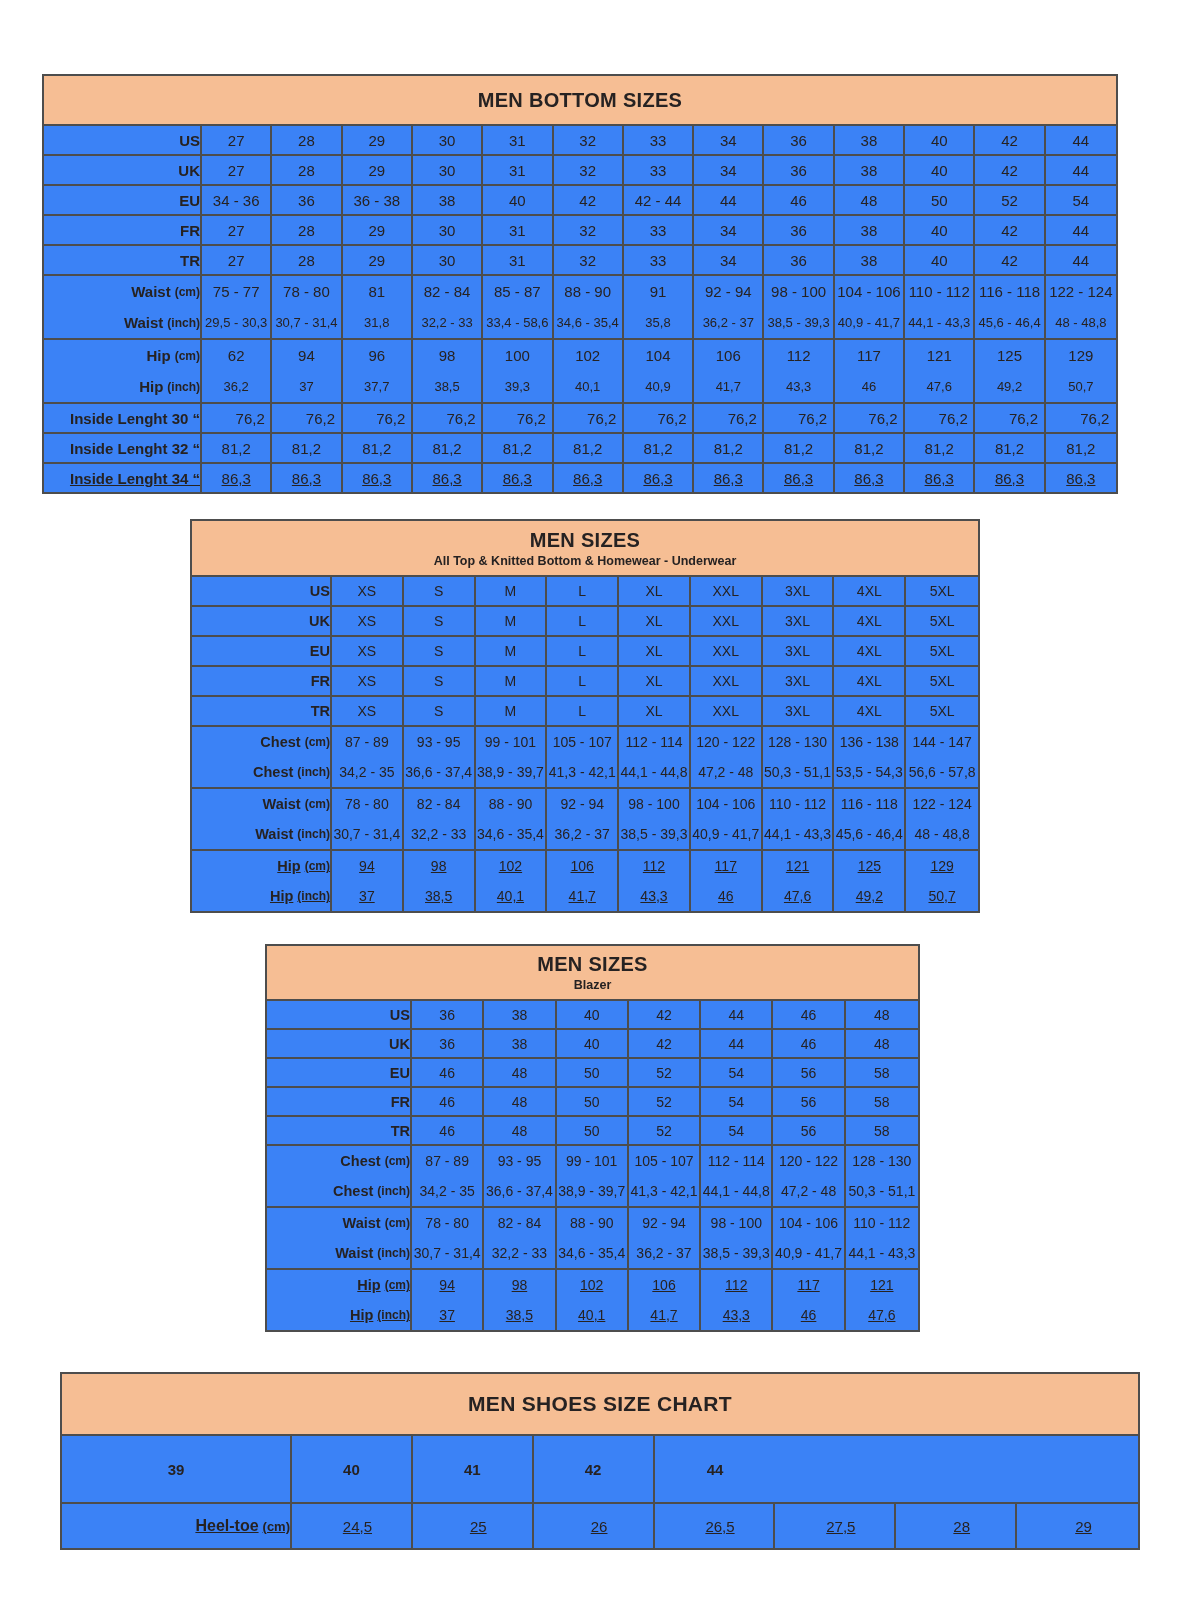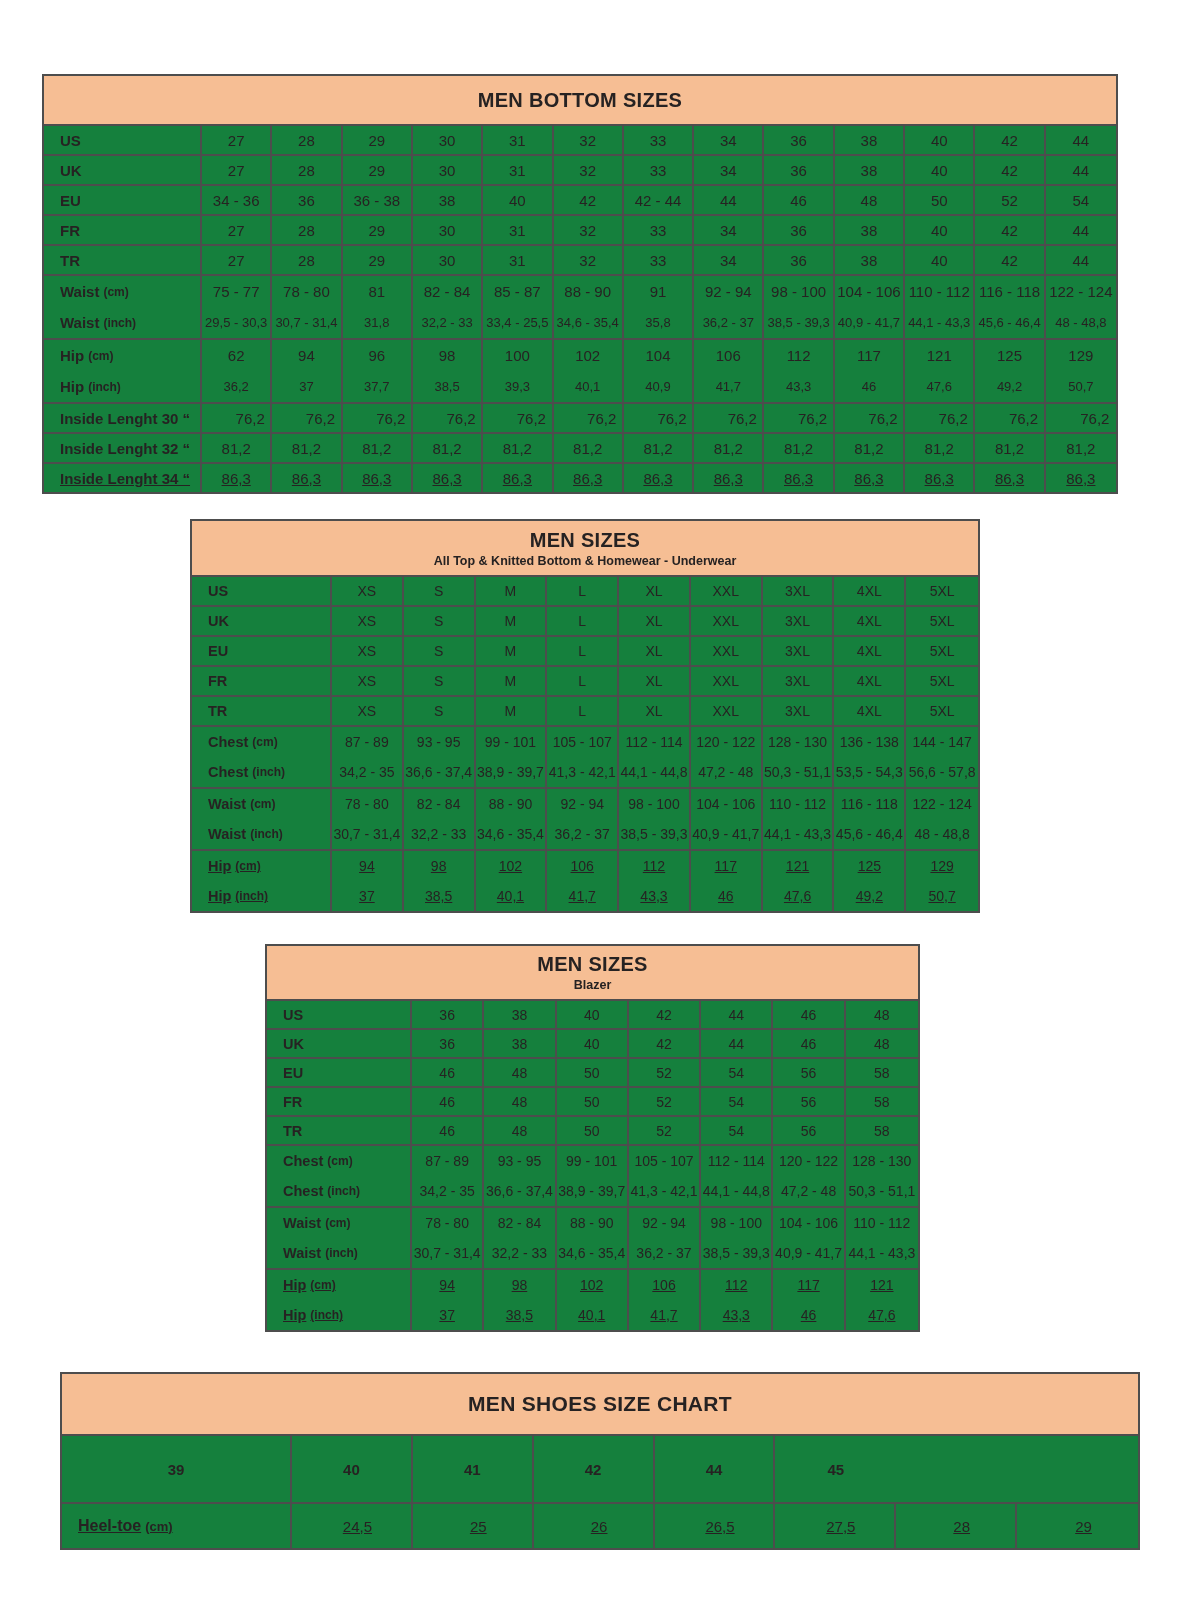--- a/index.html
+++ b/index.html
@@ -12,21 +12,21 @@
   body{
     width:1200px;height:1605px;
     font-family:"Liberation Sans","DejaVu Sans",sans-serif;
     color:var(--ink);
     overflow:hidden;
   }
   .page{width:1200px;height:1605px;position:relative;}
 
   .sizes-table{
     border:2px solid var(--line);
-    background:#15803d;
+    background:#3b82f6;
   }
   
   #t-bottom{margin:74px 0 0 42px;width:1076px;--labelw:158px;--rowh:28px;--pairh:31px;--bandh:50px;}
   #t-top   {margin:25px 0 0 190px;width:790px;--labelw:140px;--rowh:28px;--pairh:30px;--bandh:56px;}
   #t-blazer{margin:31px 0 0 265px;width:655px;--labelw:145px;--rowh:27px;--pairh:30px;--bandh:55px;}
   #t-shoes {margin:40px 0 0 60px;width:1080px;--labelw:230px;--rowh:66px;--pairh:31px;--bandh:62px;}
 
   .tband{
     background:var(--peach);
     border-bottom:2px solid var(--line);
@@ -43,21 +43,21 @@
 
   .trow{display:grid;align-items:stretch;height:var(--rowh);}
   .tgroup.pair .trow{height:var(--pairh);}
 
   .tlabel,.tcell{
     display:flex;align-items:center;justify-content:center;
     border-right:2px solid var(--line);
     overflow:hidden;white-space:nowrap;
   }
   .trow > *:last-child{border-right:none;}
-  .tlabel{justify-content:flex-start;padding-left:16px;}
+  .tlabel{justify-content:flex-end;padding-left:16px;}
   .lab{font-weight:bold;font-size:15px;}
   .unit{font-size:12px;margin-left:4px;font-weight:600;}
   #t-top .lab,#t-blazer .lab{font-size:14.5px;}
   #t-shoes .lab{font-size:16px;}
   #t-shoes .unit{font-size:13px;}
 
   .tcell{font-size:15px;}
   #t-top .tcell,#t-blazer .tcell{font-size:14px;}
   .trow.small .tcell{font-size:13px;}
   .trow.boldvals .tcell{font-weight:bold;font-size:16px;}
@@ -194,21 +194,21 @@
         </div>
         <div class="trow small" style="grid-template-columns: var(--labelw) repeat(13,1fr);">
           <div class="tlabel">
             <span class="lab">Waist</span>
             <span class="unit">(inch)</span>
           </div>
           <div class="tcell">29,5 - 30,3</div>
           <div class="tcell">30,7 - 31,4</div>
           <div class="tcell">31,8</div>
           <div class="tcell">32,2 - 33</div>
-          <div class="tcell">33,4 - 25,5</div>
+          <div class="tcell">33,4 - 58,6</div>
           <div class="tcell">34,6 - 35,4</div>
           <div class="tcell">35,8</div>
           <div class="tcell">36,2 - 37</div>
           <div class="tcell">38,5 - 39,3</div>
           <div class="tcell">40,9 - 41,7</div>
           <div class="tcell">44,1 - 43,3</div>
           <div class="tcell">45,6 - 46,4</div>
           <div class="tcell">48 - 48,8</div>
         </div>
       </div>
@@ -659,21 +659,20 @@
       <div class="tband">
         <div class="ttitle">MEN SHOES SIZE CHART</div>
       </div>
       <div class="tgroup">
         <div class="trow boldvals" style="grid-template-columns: var(--labelw) repeat(7,1fr);">
           <div class="tcell">39</div>
           <div class="tcell">40</div>
           <div class="tcell">41</div>
           <div class="tcell">42</div>
           <div class="tcell">44</div>
-          <div class="tcell">45</div>
         </div>
       </div>
       <div class="tgroup">
         <div class="trow" style="grid-template-columns: var(--labelw) repeat(7,1fr);">
           <div class="tlabel">
             <span class="lab">Heel-toe</span>
             <span class="unit">(cm)</span>
           </div>
           <div class="tcell">24,5</div>
           <div class="tcell">25</div>

